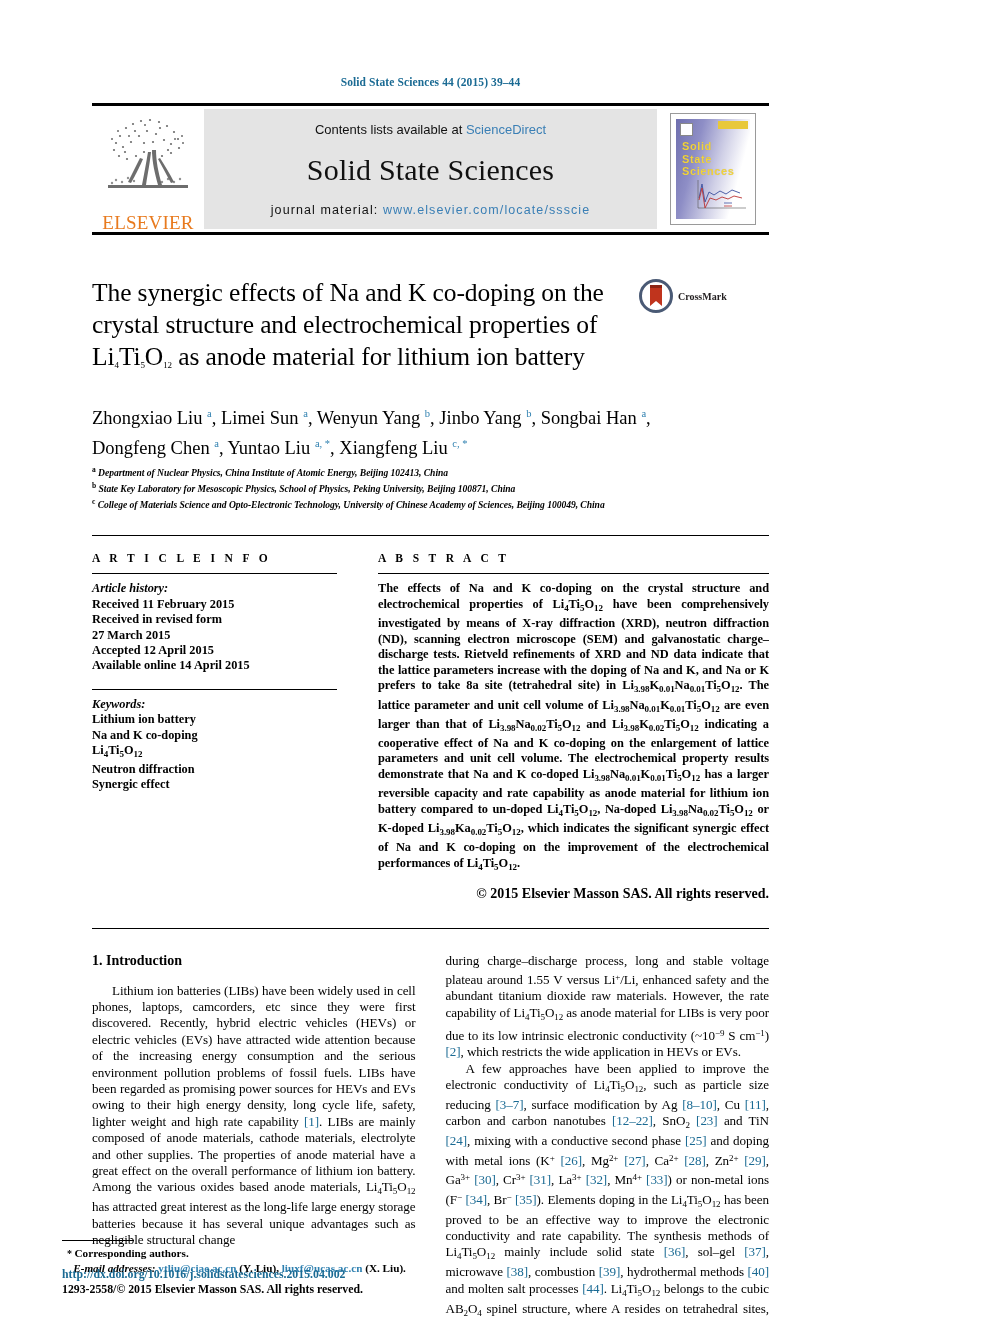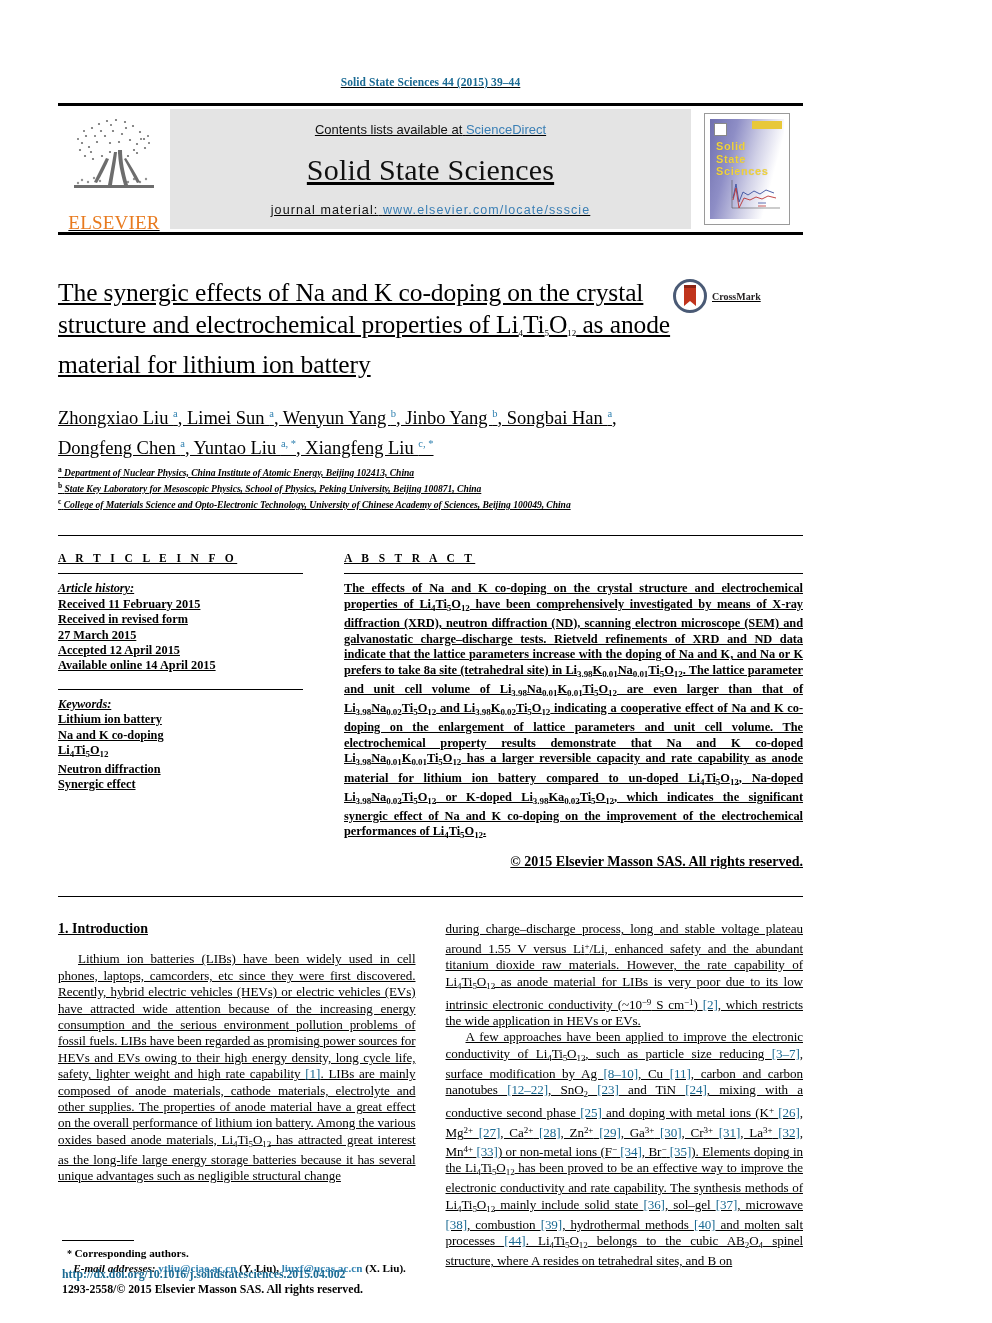--- a/index.html
+++ b/index.html
@@ -7,21 +7,21 @@
     margin: 0; padding: 0;
     background: #ffffff;
   }
   body {
     width: 992px; height: 1323px;
     font-family: "Liberation Serif", "DejaVu Serif", serif;
     color: #000;
     position: relative;
     overflow: hidden;
   }
-  .page { width: 861px; height: 1323px; position: relative; padding: 0 58px; text-decoration: underline; }
+  .page { width: 861px; height: 1323px; position: relative; padding: 0 92px; }
 
   
   .runhead {
     text-align: center;
     color: #1a6a93;
     font-size: 11.5px;
     font-weight: bold;
     letter-spacing: .1px;
     padding-top: 76px;
   }

